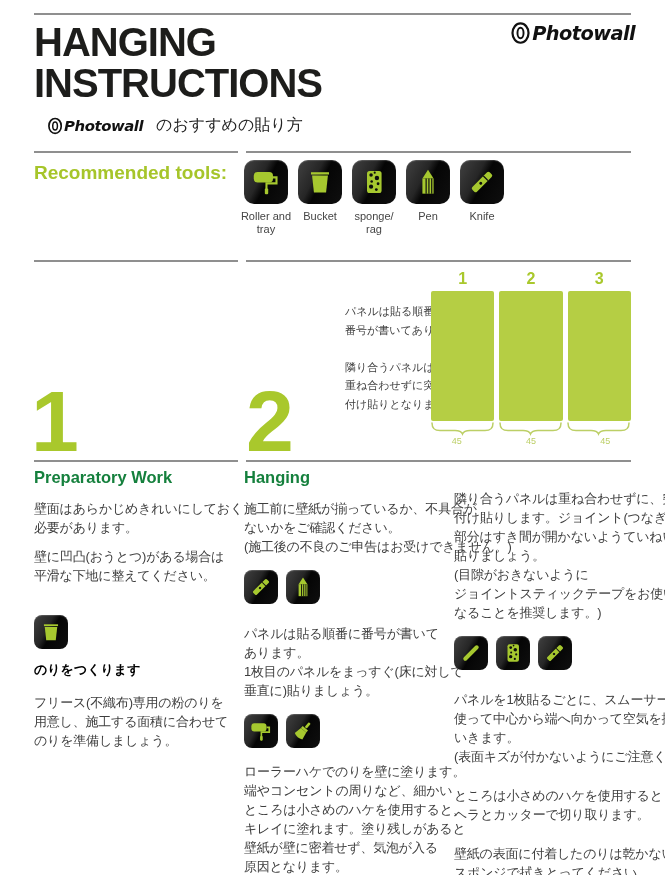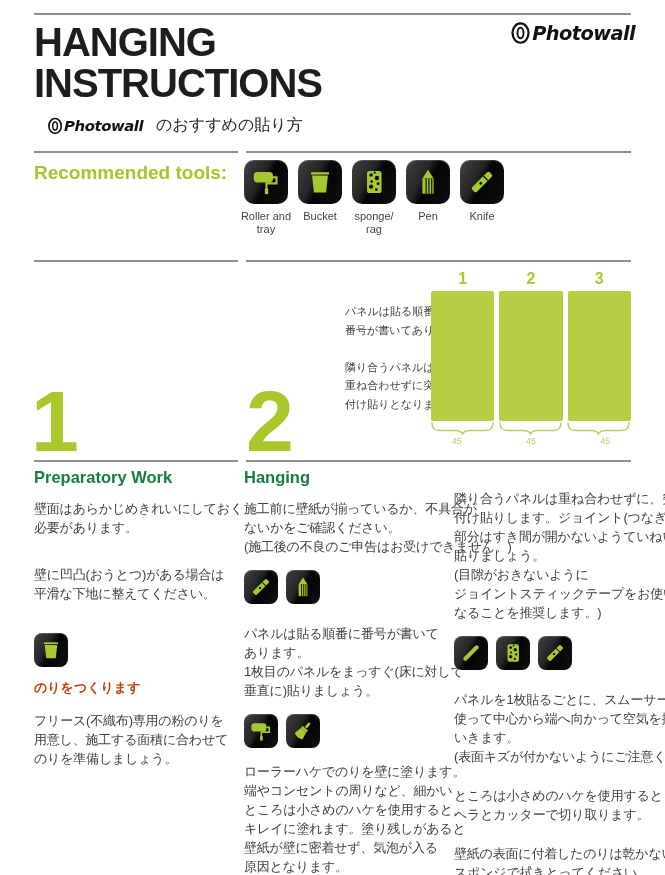--- a/index.html
+++ b/index.html
@@ -47,24 +47,24 @@
   .panel-rects { display:flex; gap:5px; margin-top:3px; }
   .panel-rects div { flex:1; height:130px; background:#b5ce44; border-radius:2px; }
   .panel-braces { display:flex; gap:5px; margin-top:1px; }
   .panel-labels { display:flex; gap:23px; }
   .panel-labels div { flex:1; text-align:center; font-size:9px; color:#bccf66; }
 
   
   .columns { display:grid; grid-template-columns:205px 205px 205px; column-gap:5px; padding-top:5px; }
   .col-heading { font-size:16.5px; font-weight:bold; color:#15803d; line-height:20px; }
   .col p { font-size:13px; line-height:19px; white-space:pre; letter-spacing:-0.2px; color:#3e3e3e; }
-  .col .mt12 { margin-top:12px; } .col .mt14 { margin-top:14px; } .col .mt18 { margin-top:28px; }
+  .col .mt12 { margin-top:12px; } .col .mt14 { margin-top:14px; } .col .mt18 { margin-top:10px; }
   .col .mt20 { margin-top:20px; } .col .mt22 { margin-top:22px; } .col .mt30 { margin-top:30px; }
   .icon-row { display:flex; gap:8px; }
-  .glue-title { margin-top:12px; font-size:13px; font-weight:bold; color:#c2410c; }
+  .glue-title { margin-top:12px; font-size:13px; font-weight:bold; color:#000000; }
 </style>
 </head>
 <body>
 
 <svg width="0" height="0" style="position:absolute">
   <defs>
     <symbol id="sym-roller" viewBox="0 0 24 24">
       <rect x="1.5" y="3.5" width="16.5" height="9" rx="3.2" fill="#a6c82f"></rect>
       <path d="M18 8 h3 v5.2 h-8.6 v4.8" fill="none" stroke="#a6c82f" stroke-width="1.8"></path>
       <rect x="11" y="17.5" width="2.9" height="5" rx="0.9" fill="#a6c82f"></rect>

